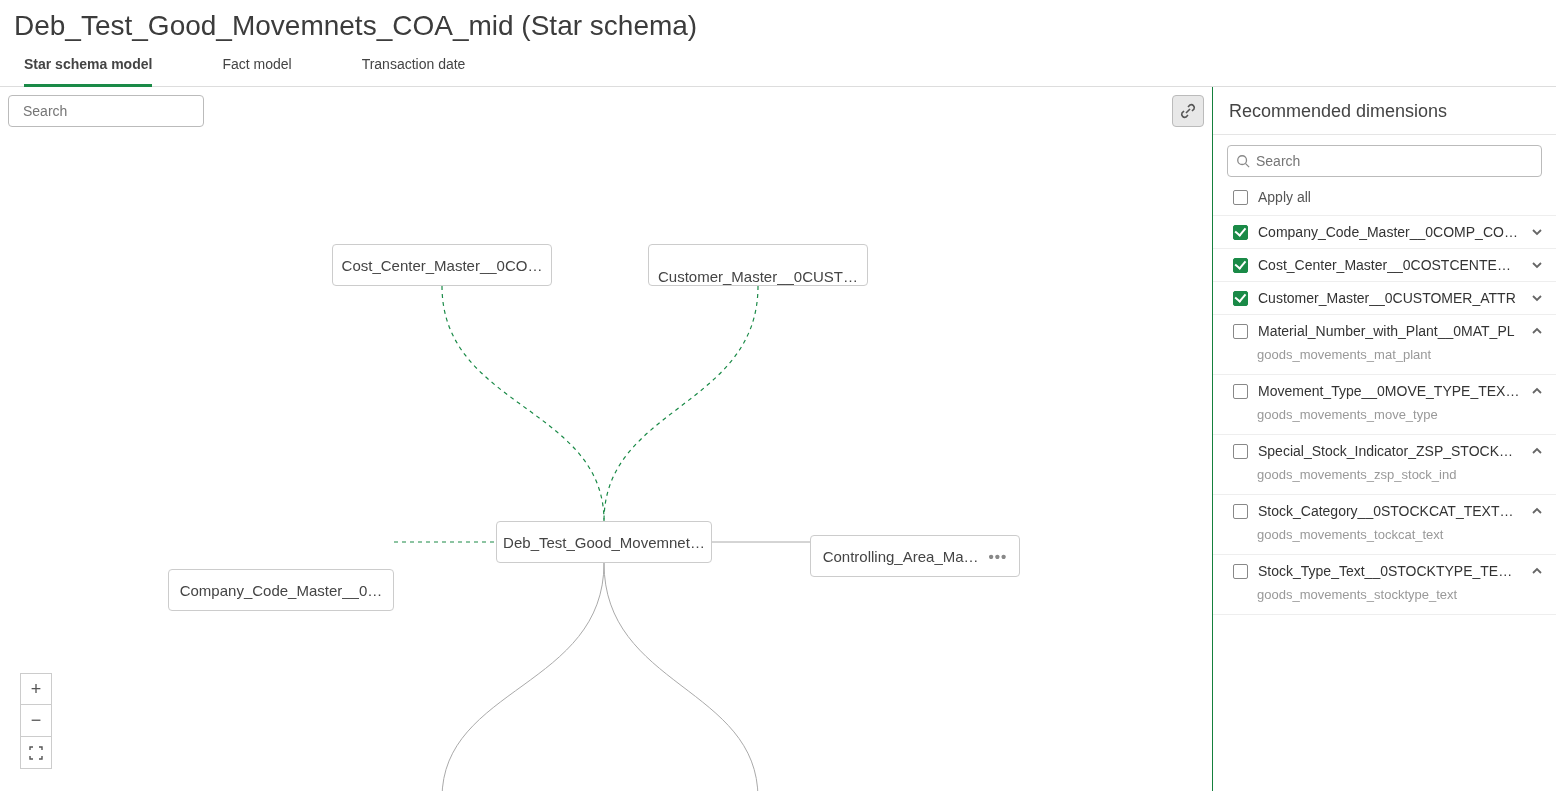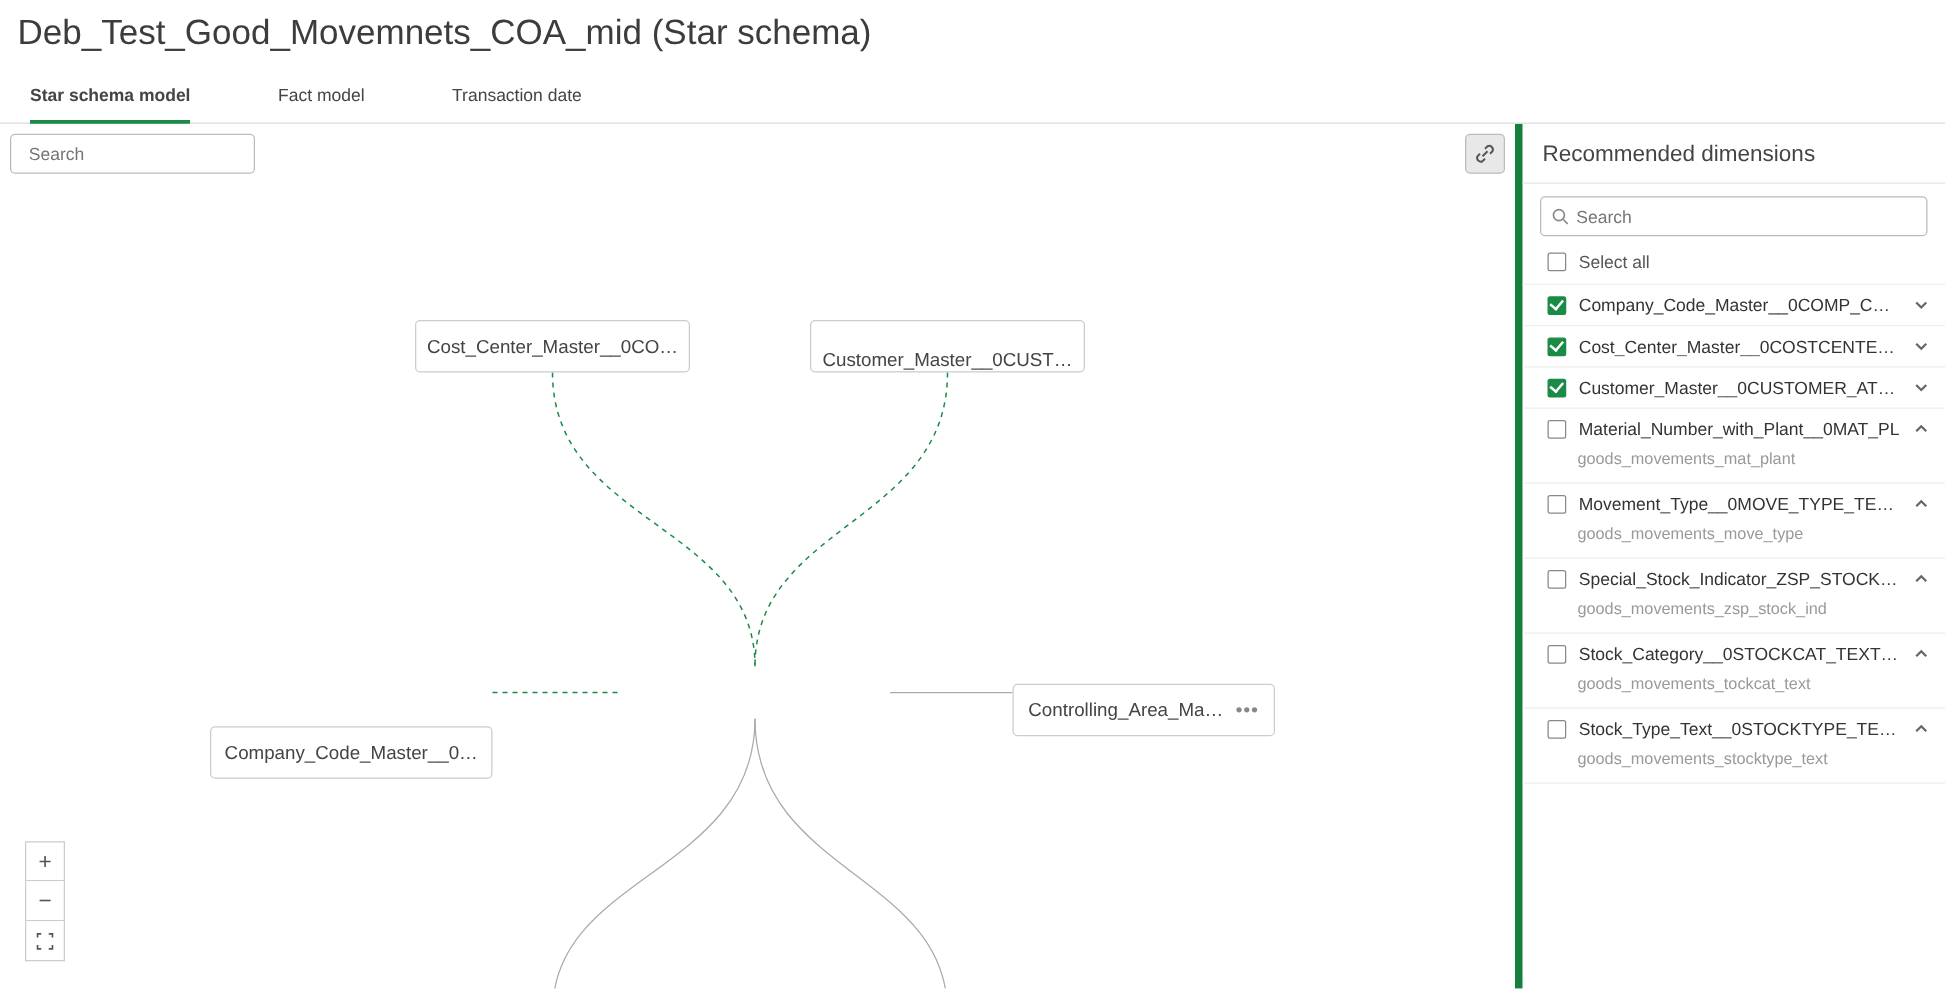--- a/index.html
+++ b/index.html
@@ -3,21 +3,21 @@
 <meta charset="utf-8">
 <style>
   * { box-sizing: border-box; margin: 0; padding: 0; }
   html, body { width: 100%; height: 100%; font-family: "Segoe UI", Arial, sans-serif; color: #333; background: #fff; }
   body { display: flex; flex-direction: column; }
 
   .header { padding: 10px 14px 0 14px; }
   .title { font-size: 28px; font-weight: 400; color: #3c3c3c; }
 
   .tabs { display: flex; gap: 70px; padding: 14px 10px 0 24px; border-bottom: 1px solid #ddd; }
-  .tab { font-size: 14px; color: #444; padding-bottom: 12px; cursor: pointer; margin-top: 12px; }
+  .tab { font-size: 14px; color: #444; padding-bottom: 12px; cursor: pointer; }
   .tab.active { font-weight: 600; border-bottom: 3px solid #1a8a47; margin-bottom: -1px; }
 
   .body { flex: 1; display: flex; position: relative; overflow: hidden; }
 
   .canvas-area { flex: 1; position: relative; }
   .search-box { position: absolute; top: 8px; left: 8px; width: 196px; height: 32px; border: 1px solid #bbb; border-radius: 4px; display: flex; align-items: center; padding: 0 8px; background: #fff; z-index: 5; }
   .search-box input { border: none; outline: none; flex: 1; font-size: 14px; color: #666; background: transparent; }
   .search-icon-svg { width: 14px; height: 14px; fill: none; stroke: #888; stroke-width: 1.5; margin-right: 6px; }
 
   .link-toggle-btn { position: absolute; top: 8px; right: 8px; width: 32px; height: 32px; border: 1px solid #bbb; border-radius: 4px; background: #e8e8e8; display:flex; align-items:center; justify-content:center; cursor:pointer; z-index:5;}
@@ -25,21 +25,21 @@
   .zoom-controls { position: absolute; bottom: 22px; left: 20px; z-index: 5; display:flex; flex-direction:column; }
   .zoom-btn { width: 32px; height: 32px; border: 1px solid #ccc; background: #fff; display:flex; align-items:center; justify-content:center; font-size:18px; color:#555; cursor:pointer; }
   .zoom-btn + .zoom-btn { border-top: none; }
 
   svg.canvas-svg { position:absolute; inset:0; width:100%; height:100%; }
 
   .node { position: absolute; border: 1px solid #ccc; border-radius: 4px; background: #fff; height: 42px; display:flex; align-items:center; justify-content:center; padding: 0 16px; font-size: 15px; color: #444; white-space: nowrap; }
   .node .dots { margin-left: 10px; color: #888; font-weight: bold; letter-spacing: 1px; }
 
   
-  .side-panel { width: 344px; border-left: 6px solid #15803d; display:flex; flex-direction:column; }
+  .side-panel { width: 344px; border-left: 1px solid #15803d; display:flex; flex-direction:column; }
   .side-title { font-size: 18px; color: #444; padding: 14px 16px 12px 16px; border-bottom: 1px solid #e5e5e5; }
   .side-search { margin: 10px 14px 0 14px; height: 32px; border:1px solid #bbb; border-radius:4px; display:flex; align-items:center; padding:0 8px;}
   .side-search input { border:none; outline:none; flex:1; font-size:14px; background:transparent;}
   .select-all-row { display:flex; align-items:center; gap:10px; padding: 12px 16px 10px 20px; font-size:14px; color:#555;}
   .dim-list { flex:1; overflow-y:auto; border-top:1px solid #eee; position:relative;}
   .dim-list::-webkit-scrollbar { width: 16px; }
   .dim-list::-webkit-scrollbar-thumb { background:#c6c6c6; border-radius:3px; border:4px solid #fff;}
   .dim-item { border-bottom: 1px solid #eee; }
   .dim-head { display:flex; align-items:center; gap:10px; padding:8px 12px 8px 20px; font-size:14px; color:#333;}
   .dim-head .label { flex:1; overflow:hidden; text-overflow: ellipsis; white-space:nowrap; }
@@ -114,20 +114,23 @@
 
     <div class="node" style="left:332px; top:157px; width:220px;">
       <span>Cost_Center_Master__0CO…</span>
     </div>
     <div class="node" style="left:648px; top:157px; width:220px;align-items:flex-end;">
       <span>Customer_Master__0CUST…</span>
     </div>
     <div class="node" style="left:168px; top:434px; width:226px;margin-top:48px;">
       <span>Company_Code_Master__0…</span>
     </div>
+    <div class="node" style="left:496px; top:434px; width:216px;">
+      <span>Deb_Test_Good_Movemnet…</span>
+    </div>
     <div class="node" style="left:810px; top:448px; width:210px;">
       <span>Controlling_Area_Ma…</span>
       <span class="dots">•••</span>
     </div>
     <div class="node" style="left:332px; top:711px; width:220px;">
       
       
     </div>
     <div class="node" style="left:648px; top:711px; width:220px;">
       
@@ -140,21 +143,21 @@
     <div class="side-title">Recommended dimensions</div>
     <div class="side-search">
       <svg class="search-icon-svg" viewBox="0 0 16 16">
         <circle cx="7" cy="7" r="5"></circle>
           <line x1="11" y1="11" x2="15" y2="15"></line>
       </svg>
       <input type="text" placeholder="Search" style="">
     </div>
     <div class="select-all-row">
       <div class="checkbox"></div>
-      <span>Select all</span>
+      <span>Apply all</span>
     </div>
     <div class="dim-list" id="dim-list">
         <div class="dim-item">
           <div class="dim-head">
             <div class="checkbox checked"></div>
             <div class="label">Company_Code_Master__0COMP_CODE_</div>
             <svg class="chev" viewBox="0 0 14 14">
               <path d="M3 5 L7 9 L11 5"></path>
             </svg>
           </div>

